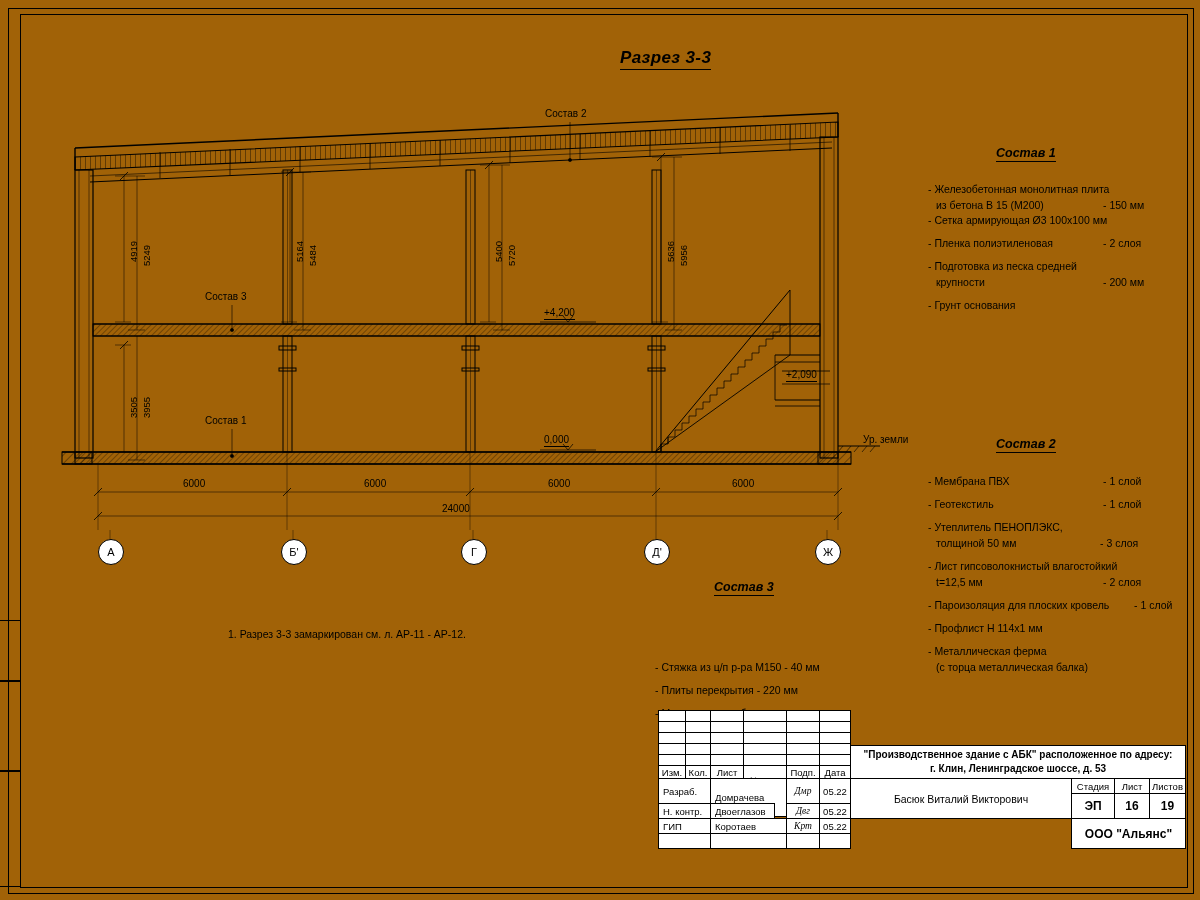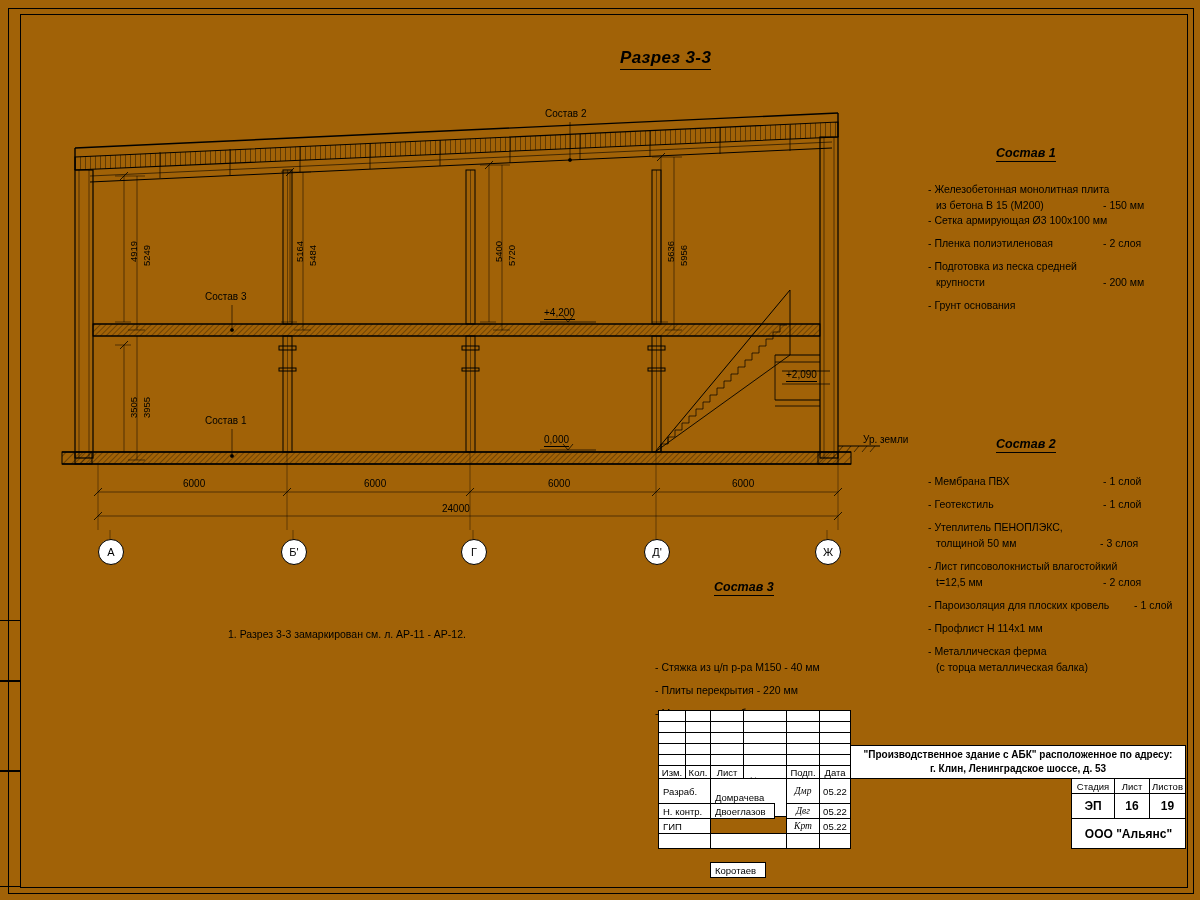--- a/index.html
+++ b/index.html
@@ -350,35 +350,36 @@
     <div class="cell l" style="left:52px;top:68px;width:77px;height:39px;">Домрачева</div>
     <div class="cell sig" style="left:128px;top:68px;width:34px;height:26px;">Дмр</div>
     <div class="cell" style="left:161px;top:68px;width:32px;height:26px;">05.22</div>
 
     <div class="cell l" style="left:0;top:93px;width:53px;height:16px;">Н. контр.</div>
     <div class="cell l" style="left:52px;top:93px;width:65px;height:16px;">Двоеглазов</div>
     <div class="cell sig" style="left:128px;top:93px;width:34px;height:16px;">Двг</div>
     <div class="cell" style="left:161px;top:93px;width:32px;height:16px;">05.22</div>
 
     <div class="cell l" style="left:0;top:108px;width:53px;height:16px;">ГИП</div>
-    <div class="cell l" style="left:52px;top:108px;width:56px;height:16px;margin-top:44px;">Коротаев</div>
+    <div class="cell l" style="left:52px;top:108px;width:77px;height:16px;">Коротаев</div>
     <div class="cell sig" style="left:128px;top:108px;width:34px;height:16px;">Крт</div>
     <div class="cell" style="left:161px;top:108px;width:32px;height:16px;">05.22</div>
 
     <div class="cell" style="left:0;top:123px;width:53px;height:16px;"></div>
     <div class="cell" style="left:52px;top:123px;width:77px;height:16px;"></div>
     <div class="cell" style="left:128px;top:123px;width:34px;height:16px;"></div>
     <div class="cell" style="left:161px;top:123px;width:32px;height:16px;"></div>
 
 
     <div class="cell" style="left:192px;top:35px;width:336px;height:34px;flex-direction:column;line-height:14px;">
       <span style="font-weight:bold;font-size:10px;">"Производственное здание с АБК" расположенное по адресу:</span>
       <span style="font-weight:bold;font-size:10px;">г. Клин, Ленинградское шоссе, д. 53</span>
     </div>
 
+    <div class="cell" style="left:192px;top:68px;width:222px;height:41px;font-size:10.5px;">Басюк Виталий Викторович</div>
 
     <div class="cell" style="left:413px;top:68px;width:44px;height:16px;">Стадия</div>
     <div class="cell" style="left:456px;top:68px;width:36px;height:16px;">Лист</div>
     <div class="cell" style="left:491px;top:68px;width:37px;height:16px;">Листов</div>
 
     <div class="cell b" style="left:413px;top:83px;width:44px;height:26px;font-size:12px;">ЭП</div>
     <div class="cell b" style="left:456px;top:83px;width:36px;height:26px;font-size:12px;">16</div>
     <div class="cell b" style="left:491px;top:83px;width:37px;height:26px;font-size:12px;">19</div>
 
     <div class="cell b" style="left:413px;top:108px;width:115px;height:31px;font-size:12px;">ООО "Альянс"</div>

